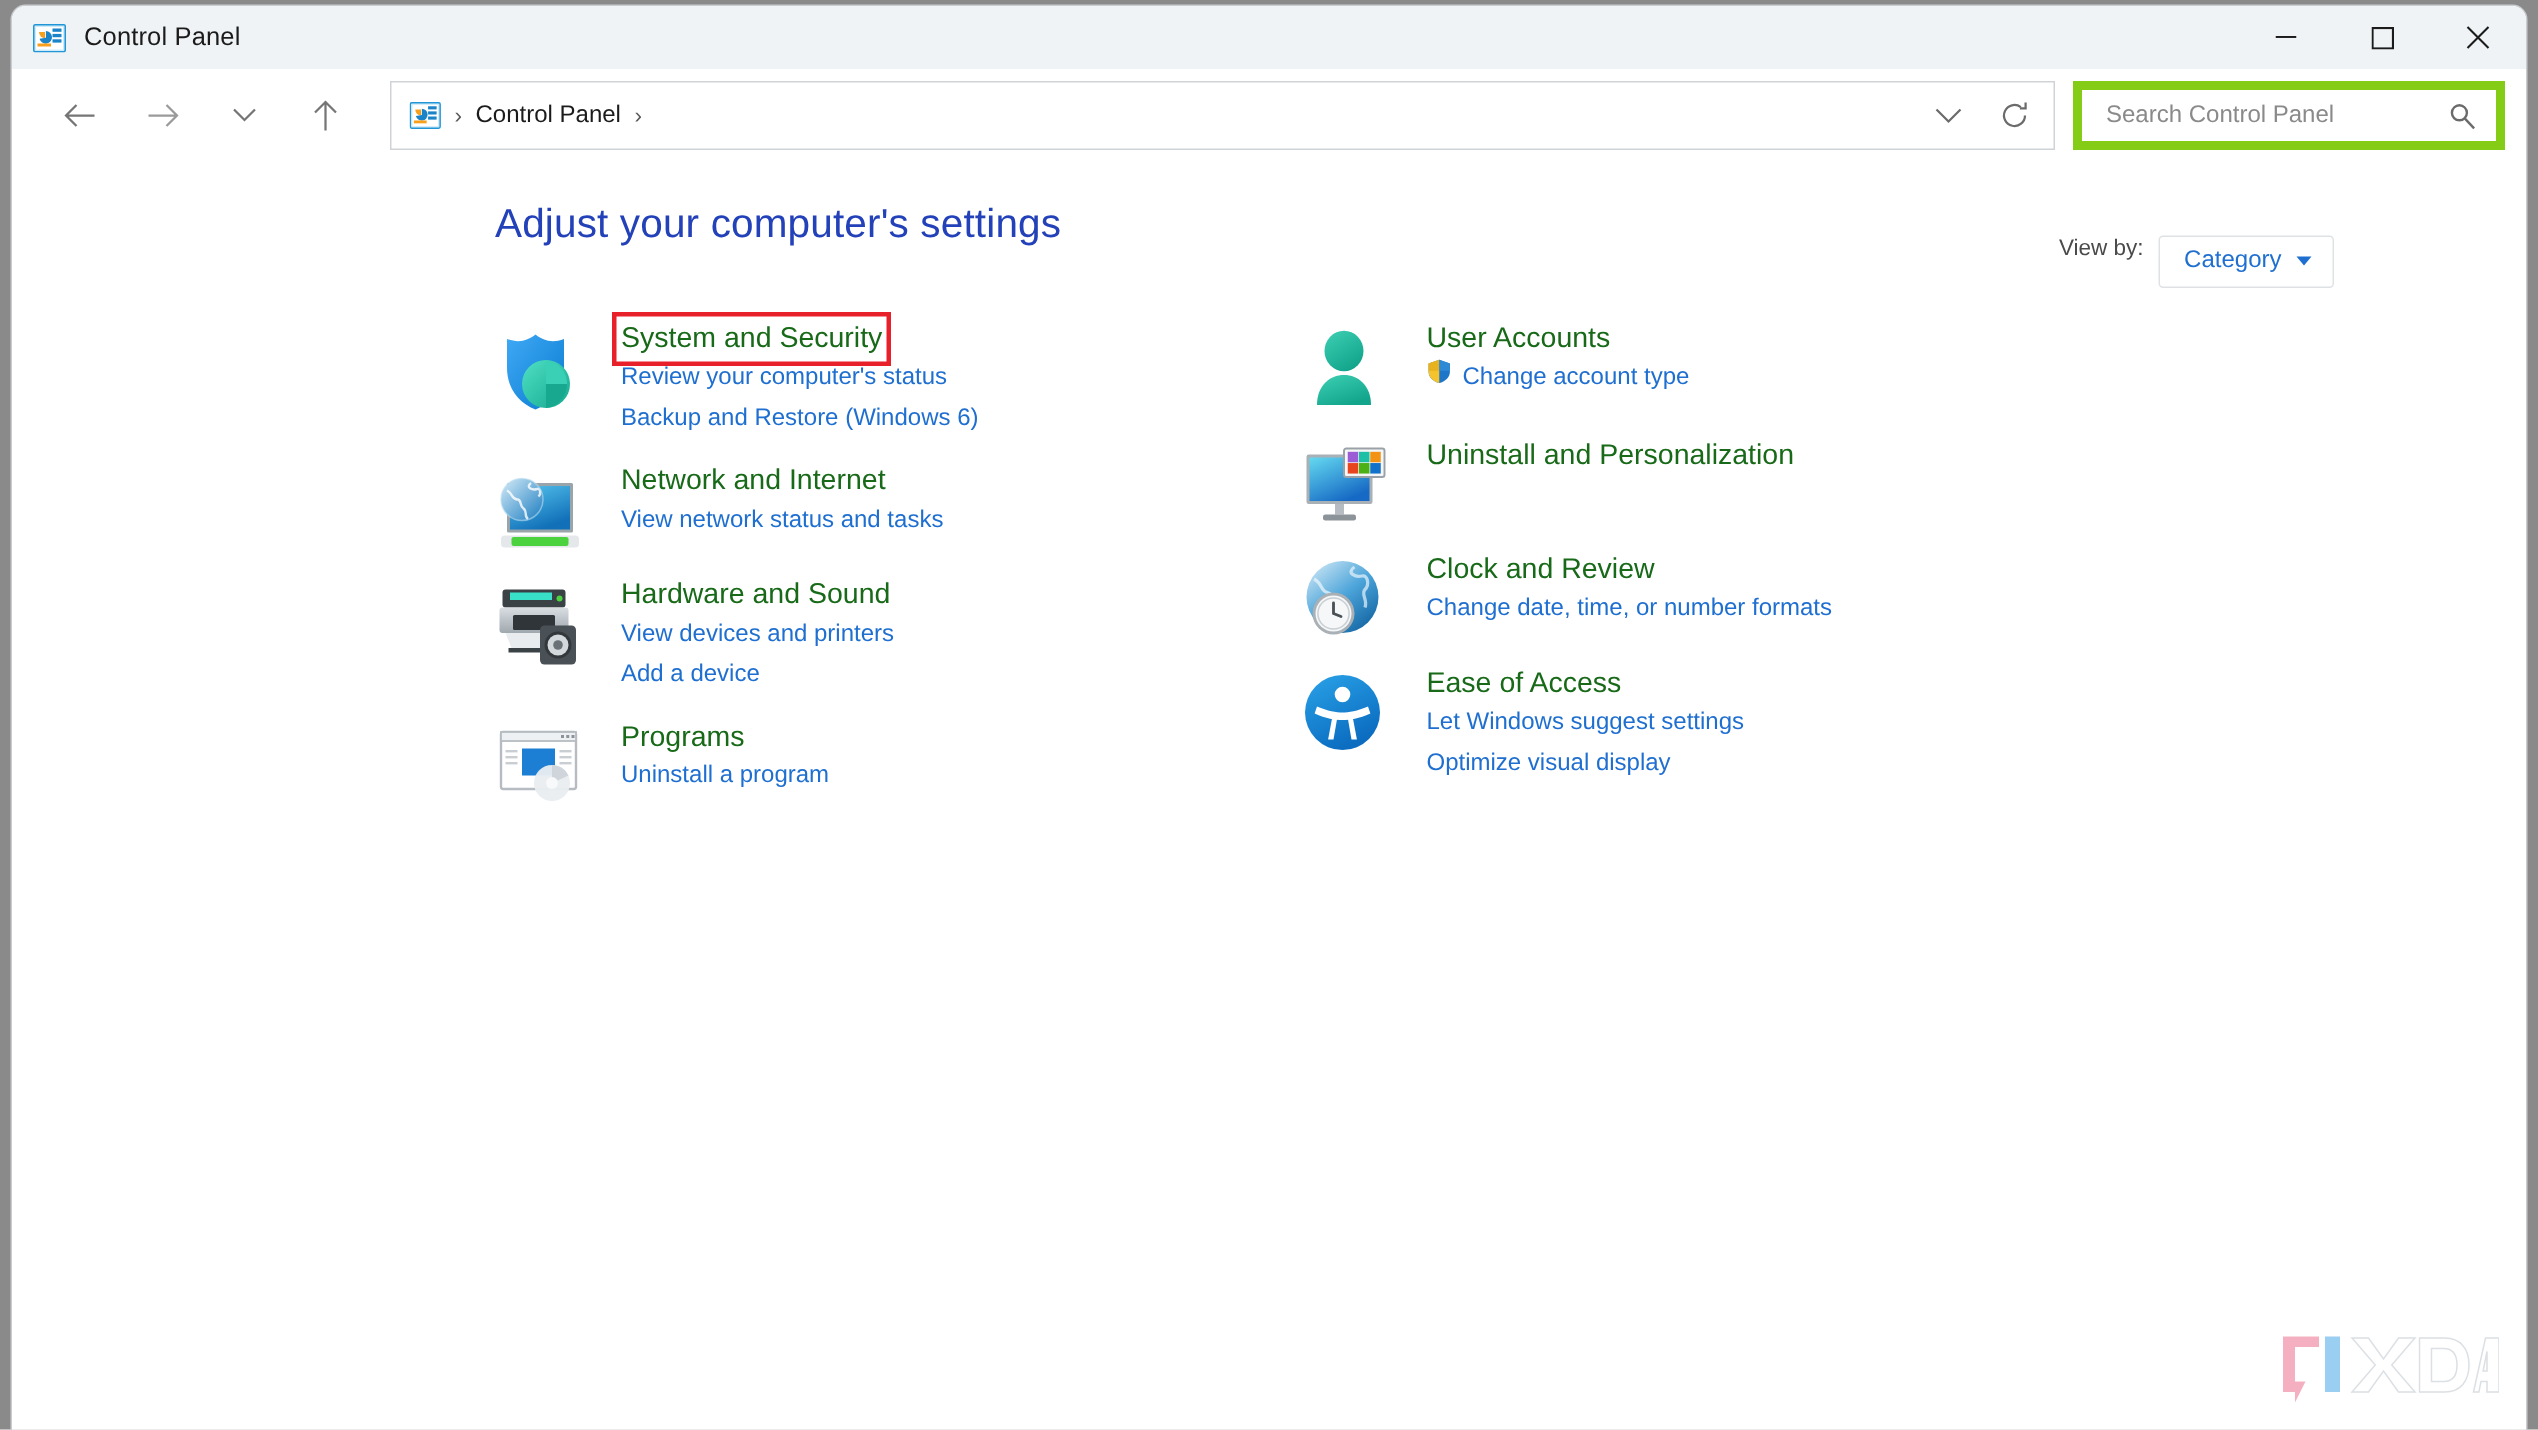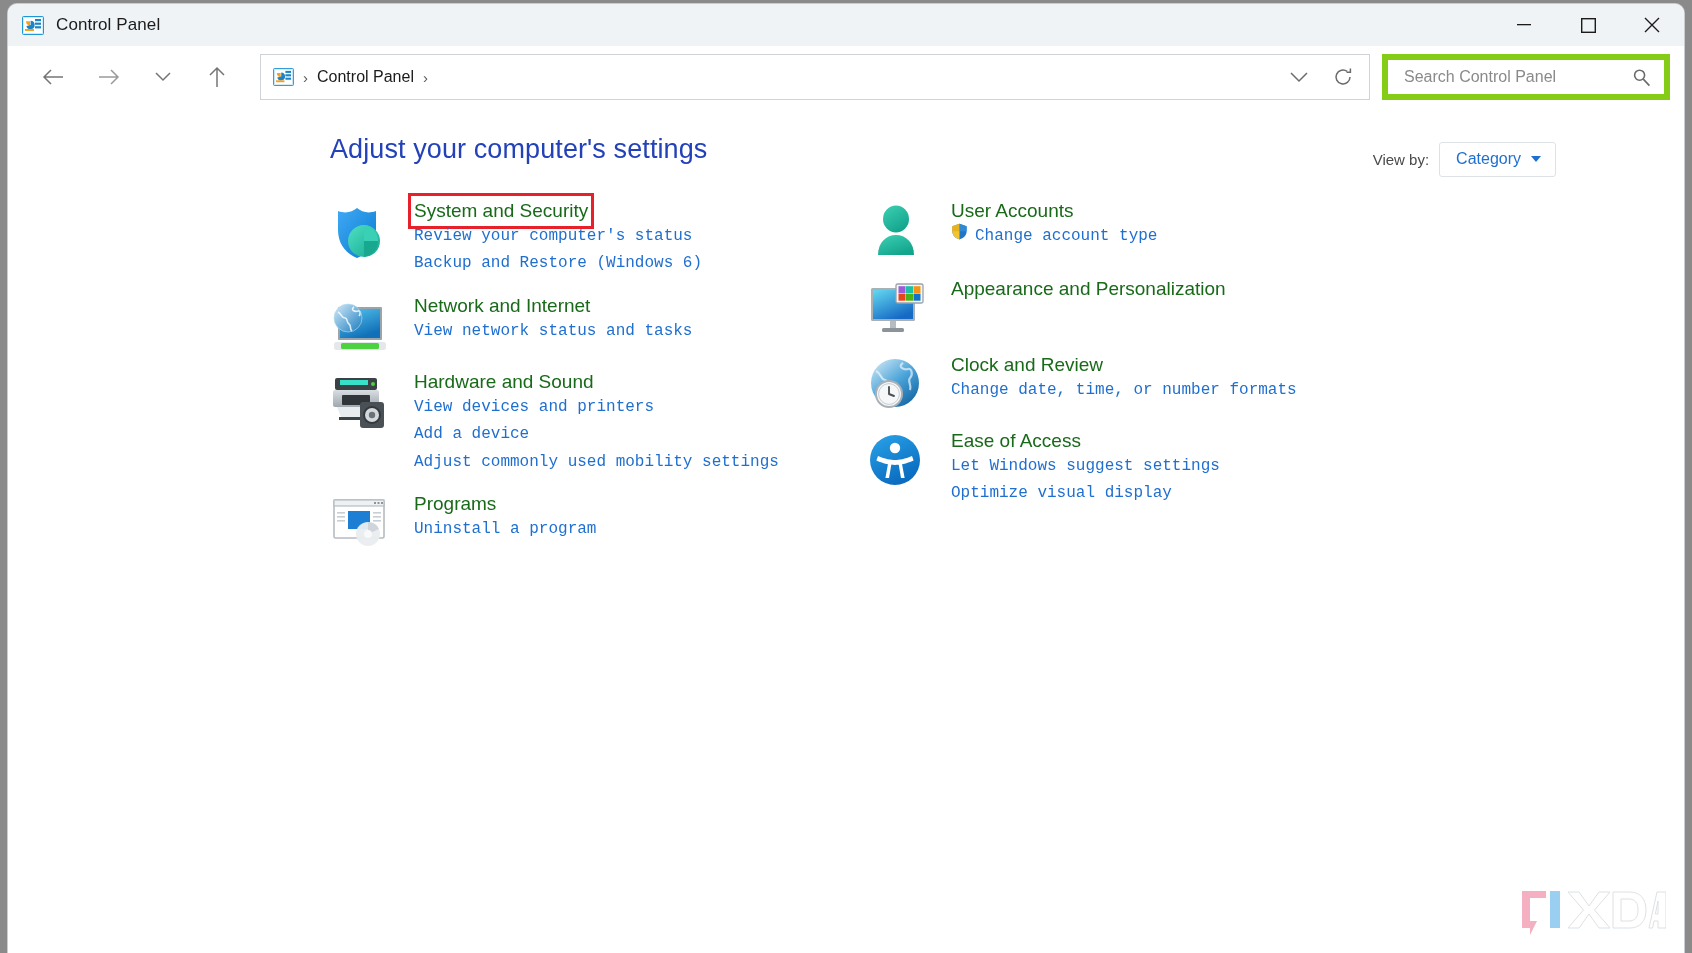--- a/index.html
+++ b/index.html
@@ -140,22 +140,22 @@
     font-size: 27px;
     color: #2341b8;
     font-weight: normal;
     letter-spacing: .1px;
     margin: 0;
     white-space: nowrap;
   }
   .viewby-wrap {
     margin-left: auto;
     display: flex;
-    align-items: center;
-    margin-top: 8px;
+    align-items: flex-start;
+    margin-top: 23px;
     margin-right: 96px;
   }
   .viewby-label {
     font-size: 15px; color: #4a4a4a; margin-right: 10px;
   }
   .viewby-btn {
     border: 1px solid #dfe2e5;
     border-radius: 3px;
     background: #fff;
     padding: 7px 14px 8px 16px;
@@ -200,21 +200,20 @@
     outline: 3px solid #e8202a;
     outline-offset: 3px;
   }
   .cat-link {
     font-size: 16px;
     color: #1f6fd0;
     line-height: 1.72;
     display: flex;
     align-items: flex-end;
     white-space: nowrap;
-    font-family: Liberation Mono, monospace;
   }
   .cat-link .uac { margin-right: 7px; flex: none; }
 
   
   .watermark {
     position: absolute;
     right: 18px; bottom: 10px;
     width: 150px; height: 58px;
     opacity: .95;
   }
@@ -421,23 +420,20 @@
               <circle cx="42" cy="41" r="3.2" fill="#6b7277"></circle>
             </svg>
           </div>
           <div class="cat-body">
             <div class="cat-title">Hardware and Sound</div>
             <div class="cat-link">
               <span>View devices and printers</span>
             </div>
             <div class="cat-link">
               <span>Add a device</span>
-            </div>
-            <div class="cat-link">
-              <span>Adjust commonly used mobility settings</span>
             </div>
           </div>
         </div>
 
         <div class="cat">
           <div class="cat-icon">
             <svg width="60" height="54" viewBox="0 0 60 54">
               <rect x="4" y="4" width="50" height="38" rx="1.5" fill="#ffffff" stroke="#b6bcc1" stroke-width="1.6"></rect>
               <rect x="4" y="4" width="50" height="6" fill="#eef1f3" stroke="#b6bcc1" stroke-width="1.2"></rect>
               <rect x="44" y="6" width="2" height="2" fill="#8d9499"></rect>
@@ -512,21 +508,21 @@
               <rect x="29" y="3" width="27" height="19" rx="1.5" fill="#f4f6f7" stroke="#9aa2a8" stroke-width="1.3"></rect>
               <rect x="31.5" y="5.2" width="7" height="7" fill="#9b5cd6"></rect>
               <rect x="39" y="5.2" width="7" height="7" fill="#1ec0a5"></rect>
               <rect x="46.5" y="5.2" width="7" height="7" fill="#f39314"></rect>
               <rect x="31.5" y="12.7" width="7" height="7" fill="#e8451f"></rect>
               <rect x="39" y="12.7" width="7" height="7" fill="#4cb017"></rect>
               <rect x="46.5" y="12.7" width="7" height="7" fill="#1272c9"></rect>
             </svg>
           </div>
           <div class="cat-body">
-            <div class="cat-title">Appearance and Personalization</div>
+            <div class="cat-title">Uninstall and Personalization</div>
           </div>
         </div>
 
         <div class="cat">
           <div class="cat-icon">
             <svg width="60" height="56" viewBox="0 0 60 56">
               <defs>
                 <linearGradient id="glb2" x1="0.1" y1="0" x2="0.9" y2="1">
                   <stop offset="0" stop-color="#cfe8f6"></stop>
                     <stop offset="0.5" stop-color="#4aa3d9"></stop>

